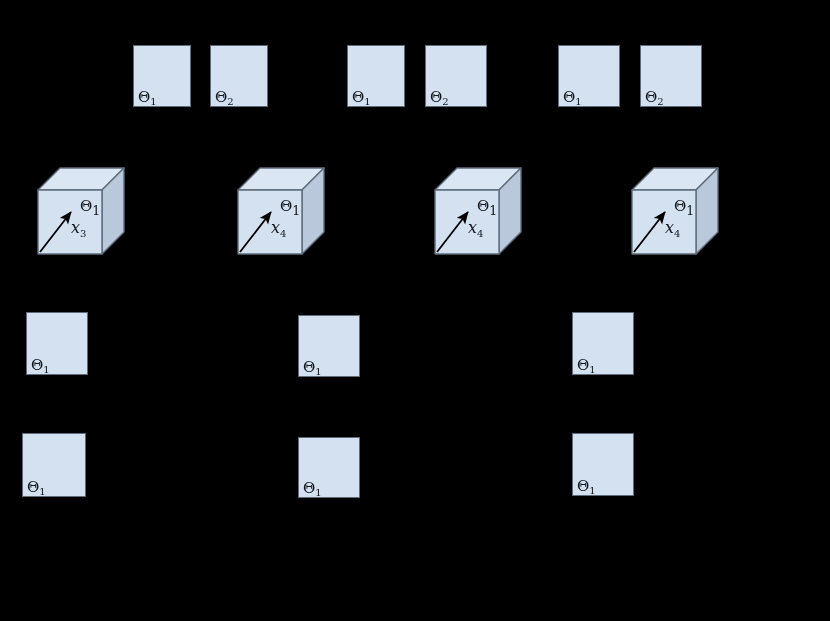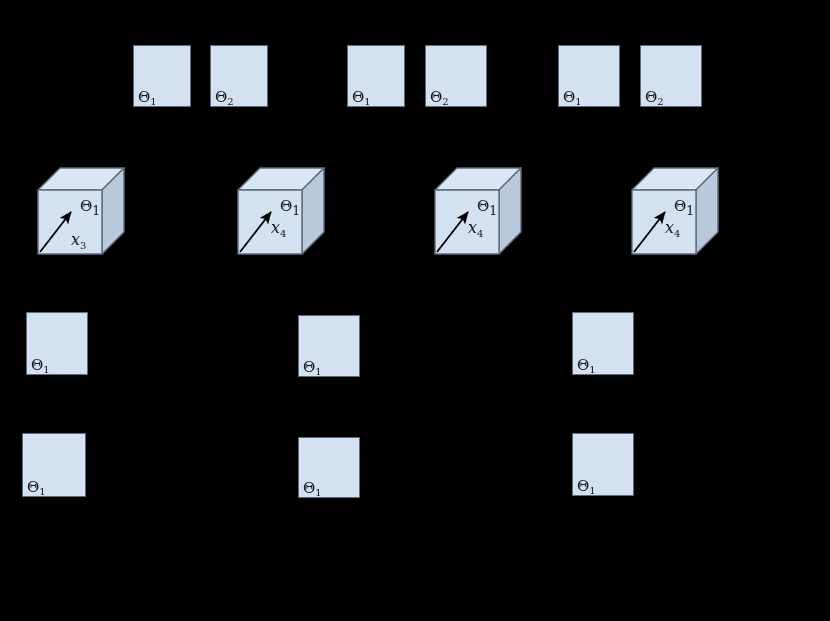--- a/index.html
+++ b/index.html
@@ -85,21 +85,21 @@
         <polygon points="64,22 86,0 86,64 64,86" fill="#b9c8db" stroke="#5d6b7a" stroke-width="1.4" stroke-linejoin="round"></polygon>
         <polygon points="0,22 64,22 64,86 0,86" fill="#d4e1f1" stroke="#5d6b7a" stroke-width="1.4" stroke-linejoin="round"></polygon>
         <defs>
           <marker id="ah0" markerWidth="8" markerHeight="8" refX="6.5" refY="3" orient="auto" markerUnits="strokeWidth">
             <path d="M0,0 L7,3 L0,6 L1.6,3 z" fill="#000000"></path>
           </marker>
         </defs>
         <line x1="2" y1="84" x2="33" y2="44" stroke="#000000" stroke-width="1.8" marker-end="url(#ah0)"></line>
       </svg>
       <span class="theta" style="left: 42px; top: 31px; color: rgb(16, 22, 28);"><span>Θ</span><sub>1</sub></span>
-      <span class="xlab" style="left: 33px; top: 64px; color: rgb(16, 22, 28);"><span>x</span><sub>3</sub></span>
+      <span class="xlab" style="left: 33px; top: 52px; color: rgb(16, 22, 28);"><span>x</span><sub>3</sub></span>
     </div>
     <div class="cube" style="left: 238px; top: 168px; width: 90px; height: 96px;">
       <svg width="90" height="96" viewBox="0 0 90 96">
         <polygon points="0,22 22,0 86,0 64,22" fill="#dbe6f4" stroke="#5d6b7a" stroke-width="1.4" stroke-linejoin="round"></polygon>
         <polygon points="64,22 86,0 86,64 64,86" fill="#b9c8db" stroke="#5d6b7a" stroke-width="1.4" stroke-linejoin="round"></polygon>
         <polygon points="0,22 64,22 64,86 0,86" fill="#d4e1f1" stroke="#5d6b7a" stroke-width="1.4" stroke-linejoin="round"></polygon>
         <defs>
           <marker id="ah1" markerWidth="8" markerHeight="8" refX="6.5" refY="3" orient="auto" markerUnits="strokeWidth">
             <path d="M0,0 L7,3 L0,6 L1.6,3 z" fill="#000000"></path>
           </marker>

